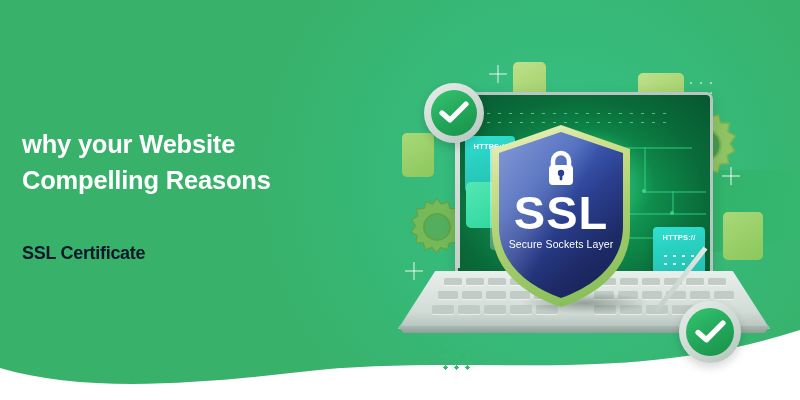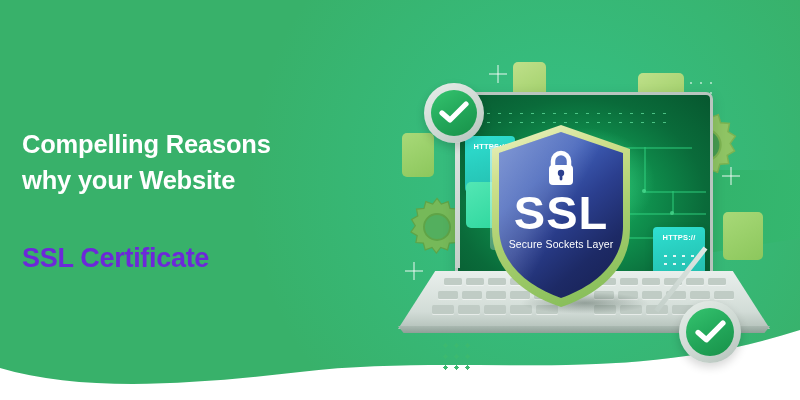--- a/index.html
+++ b/index.html
@@ -34,21 +34,21 @@
     font-family:"DejaVu Sans Mono","Liberation Mono",monospace;
   }
   .headline{
     position:absolute;left:22px;top:126px;width:330px;
     color:#ffffff;font-size:25.5px;font-weight:bold;line-height:36px;
     letter-spacing:-.2px;
   }
   .headline .ln{display:block;}
   .subhead{
     position:absolute;left:22px;top:243px;
-    color:#6d28d9;font-size:27px;font-weight:bold;letter-spacing:-.3px;
+    color:#0f172a;font-size:18px;font-weight:bold;letter-spacing:-.3px;
   }
 
   
   .laptop-screen{
     position:absolute;left:455px;top:92px;width:258px;height:183px;
     border-radius:7px 7px 2px 2px;
     background:
       radial-gradient(ellipse at 48% 58%, #1dbf6a 0%, #0f8f4d 38%, #0a6b3a 68%, #07572f 100%);
     border:3px solid #b9c5bf;
     box-sizing:border-box;overflow:hidden;
@@ -185,22 +185,22 @@
 <body>
 
 <div id="banner">
 
   <div class="bg-green"></div>
   <div class="bg-grad"></div>
   <div class="bg-wedge"></div>
 
 
   <div class="headline">
+    <span class="ln">why your Website</span>
     <span class="ln">Compelling Reasons</span>
-    <span class="ln">why your Website</span>
   </div>
 
   <div class="subhead">SSL Certificate</div>
 
   <div class="sq sq-lime" style="left:513px;top:62px;width:33px;height:45px;"></div>
   <div class="sq sq-lime" style="left:638px;top:73px;width:46px;height:34px;"></div>
   <div class="sq sq-pale" style="left:402px;top:133px;width:32px;height:44px;"></div>
   <div class="sq sq-pale" style="left:723px;top:212px;width:40px;height:48px;"></div>
 
   <div class="plus" style="left:489px;top:65px;width:18px;height:18px;">

